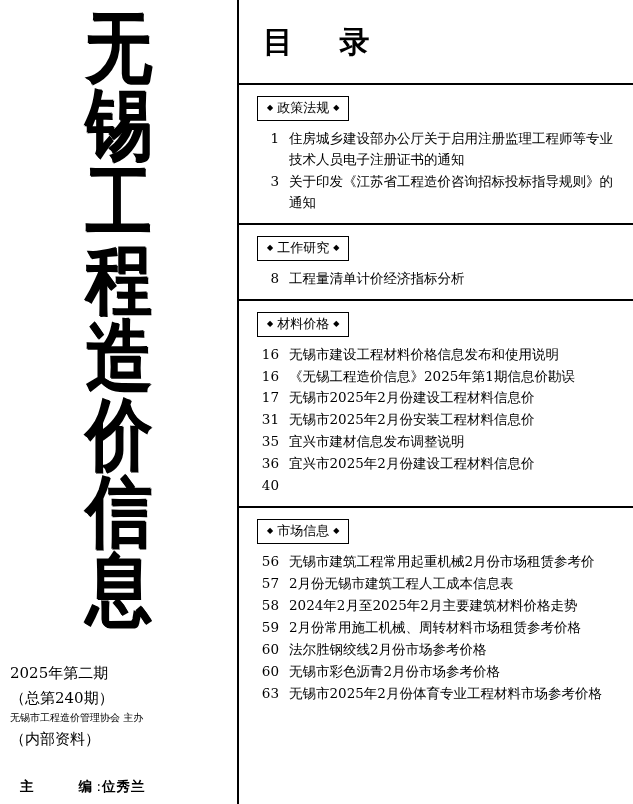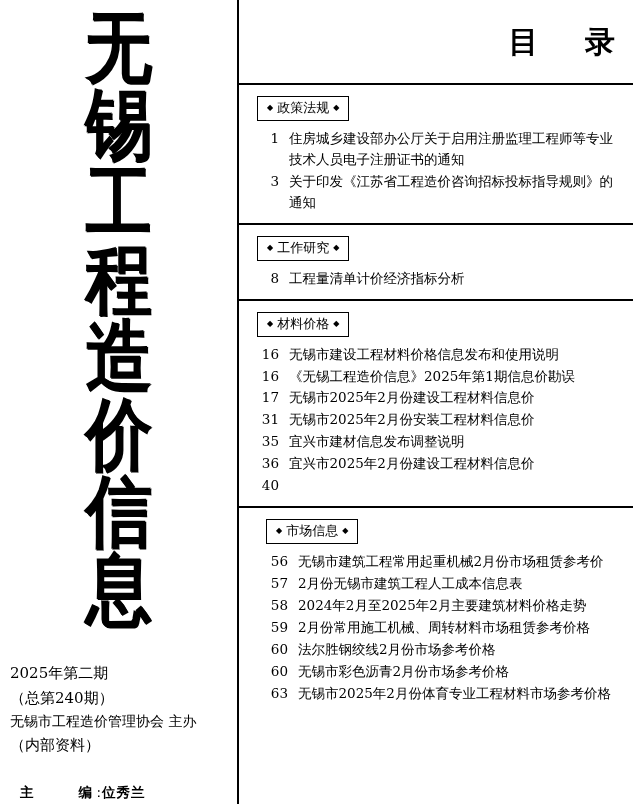--- a/index.html
+++ b/index.html
@@ -52,21 +52,21 @@
     font-family: "DejaVu Serif", "Liberation Serif", serif;
     font-size: 15px;
     line-height: 1.65;
     margin-top: 32px;
     color: #000;
   }
   .issue-block div {
     white-space: nowrap;
   }
   .issue-org {
-    font-size: 14px;
+    font-size: 10px;
   }
   .staff-block {
     margin-top: 22px;
     font-family: "DejaVu Serif", "Liberation Serif", serif;
     font-size: 13.5px;
     line-height: 1.9;
     padding-left: 10px;
   }
   .staff-row {
     display: flex;
@@ -96,31 +96,30 @@
     border-left: 2px solid #000;
     display: flex;
     flex-direction: column;
     padding: 0;
   }
   .toc-title {
     font-family: "DejaVu Serif", "Liberation Serif", serif;
     font-size: 30px;
     font-weight: bold;
     letter-spacing: 18px;
-    text-align: right;
+    text-align: left;
     padding: 22px 0 20px 24px;
     border-bottom: 2px solid #000;
   }
   .section {
     border-bottom: 2px solid #000;
     padding: 8px 6px 9px 10px;
   }
   .section:last-child {
     border-bottom: none;
-    margin-left: 9px;
   }
   .sec-head {
     display: inline-block;
     border: 1px solid #000;
     padding: 2px 9px 3px 9px;
     font-family: "DejaVu Serif", "Liberation Serif", serif;
     font-size: 13px;
     font-weight: normal;
     margin: 3px 0 6px 8px;
     position: relative;

